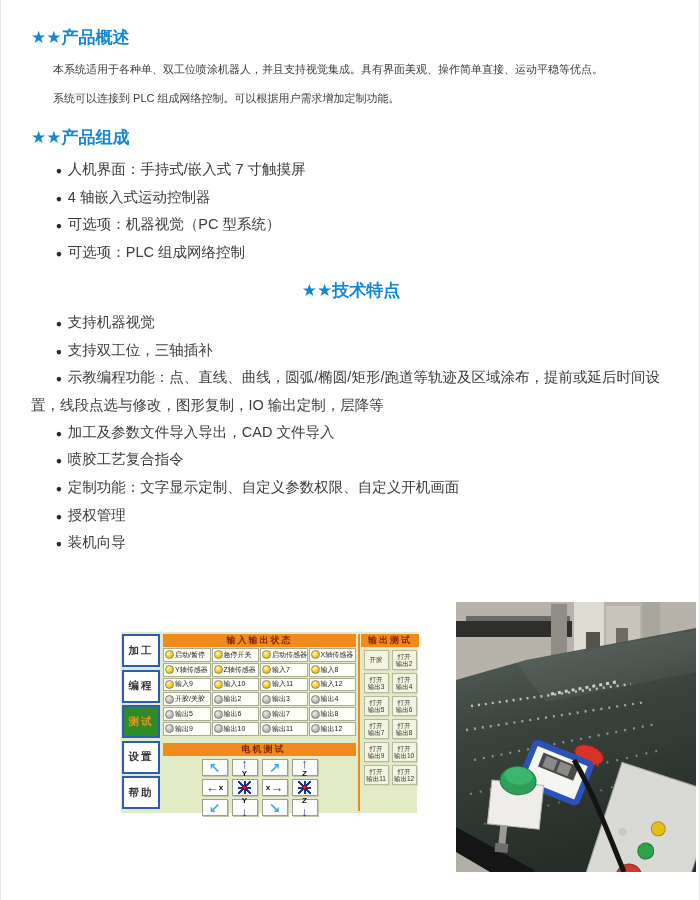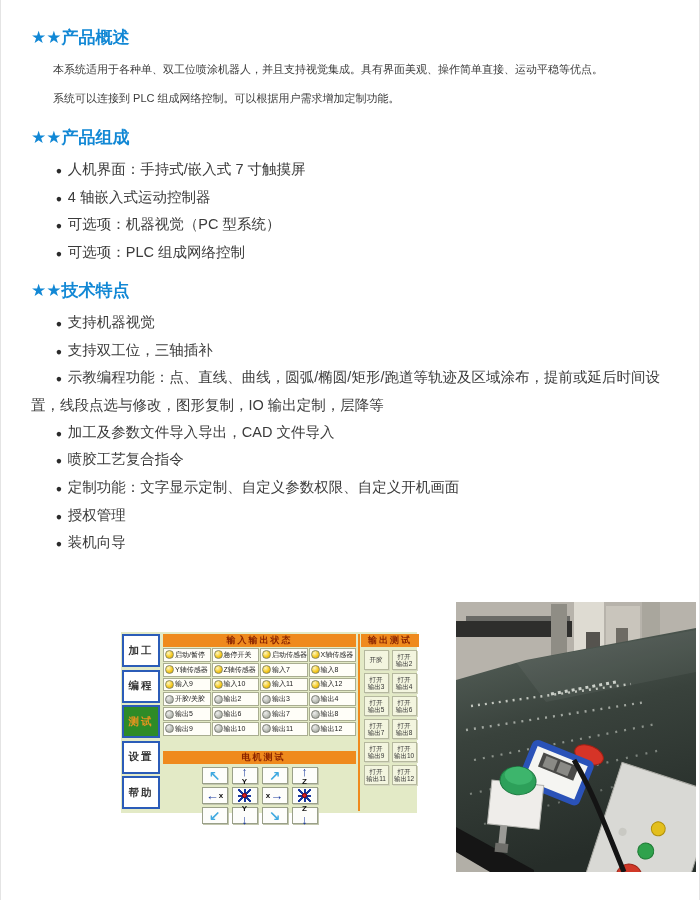--- a/index.html
+++ b/index.html
@@ -16,21 +16,21 @@
     border-right:1px solid #e4e4e4;
     background:#fff;
   }
   .doc-text { position:absolute; left:30px; right:28px; top:0; }
 
   h2.sec-heading {
     color:#1288d5; font-size:17px; font-weight:bold; line-height:22px;
   }
   #h-overview { margin-top:27px; }
   #h-comp     { margin-top:18px; }
-  #h-feat     { margin-top:13px; }
+  #h-feat     { margin-top:13px;text-align:center; }
 
   p.body-para {
     font-size:11px; color:#3b3b3b; line-height:22px;
     text-indent:2em; margin-top:9px;
   }
   p.body-para + p.body-para { margin-top:7px; }
 
   ul.bullets { list-style:none; margin-top:7px; }
   ul.bullets li {
     font-size:14.5px; color:#3b3b3b; line-height:26.7px;
@@ -67,21 +67,21 @@
     width:9px; height:9px; border-radius:50%; flex:none;
     background:radial-gradient(circle at 35% 30%, #fff8c0, #f5c71a 60%, #c79a10);
     border:1px solid #8a8a62;
   }
   .io-cell:not(.on) .lamp {
     background:radial-gradient(circle at 35% 30%, #eeeeee, #b9bcb4 60%, #8f938c);
     border-color:#7c7f78;
   }
   .io-label { font-size:7px; color:#222; white-space:nowrap; }
 
-  .motor-header { margin-top:15px;padding-left:8px; }
+  .motor-header { margin-top:7px;padding-left:8px; }
   .pad-grid {
     display:grid; grid-template-columns:repeat(4,26px); gap:2.5px 4px;
     justify-content:center; margin-top:3px;
   }
   .pad-btn {
     height:17.5px; background:#fdfdfb; border:1px solid #9aa089;
     box-shadow:1px 1px 0 #c2c6ae; cursor:pointer; padding:0;
     display:flex; align-items:center; justify-content:center;
     font-family:inherit;
   }

